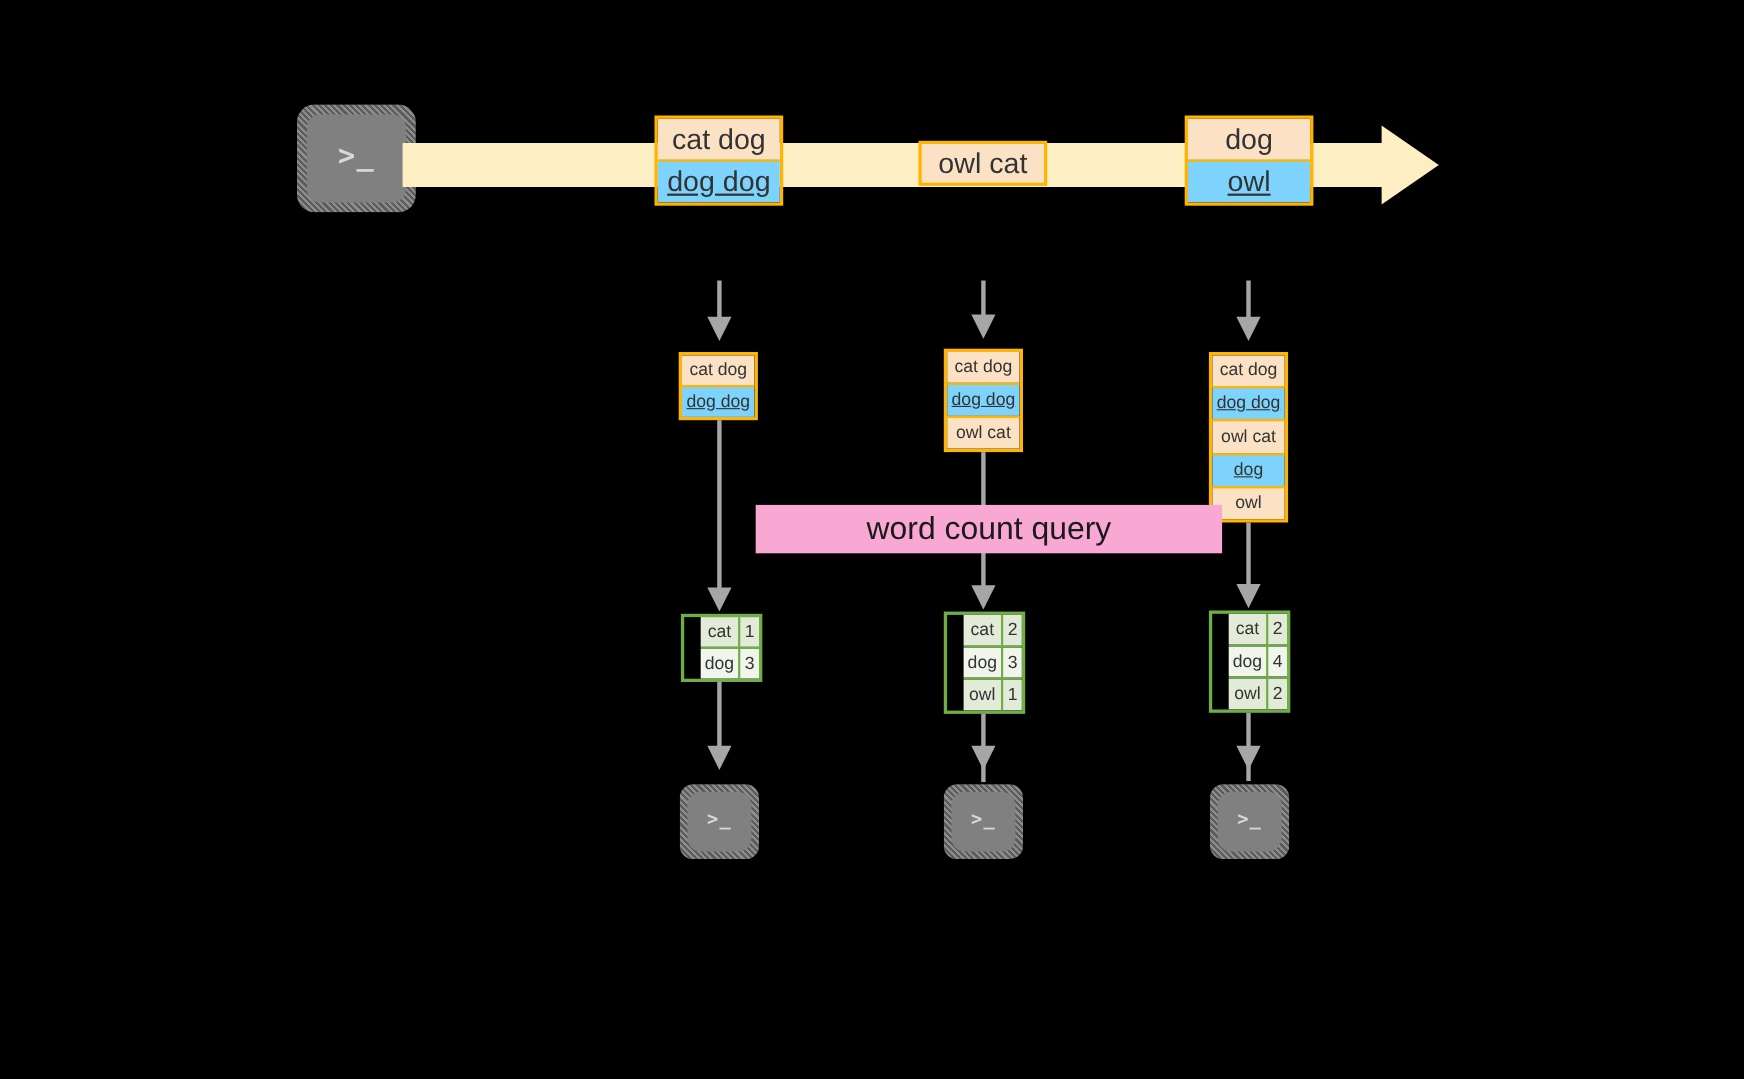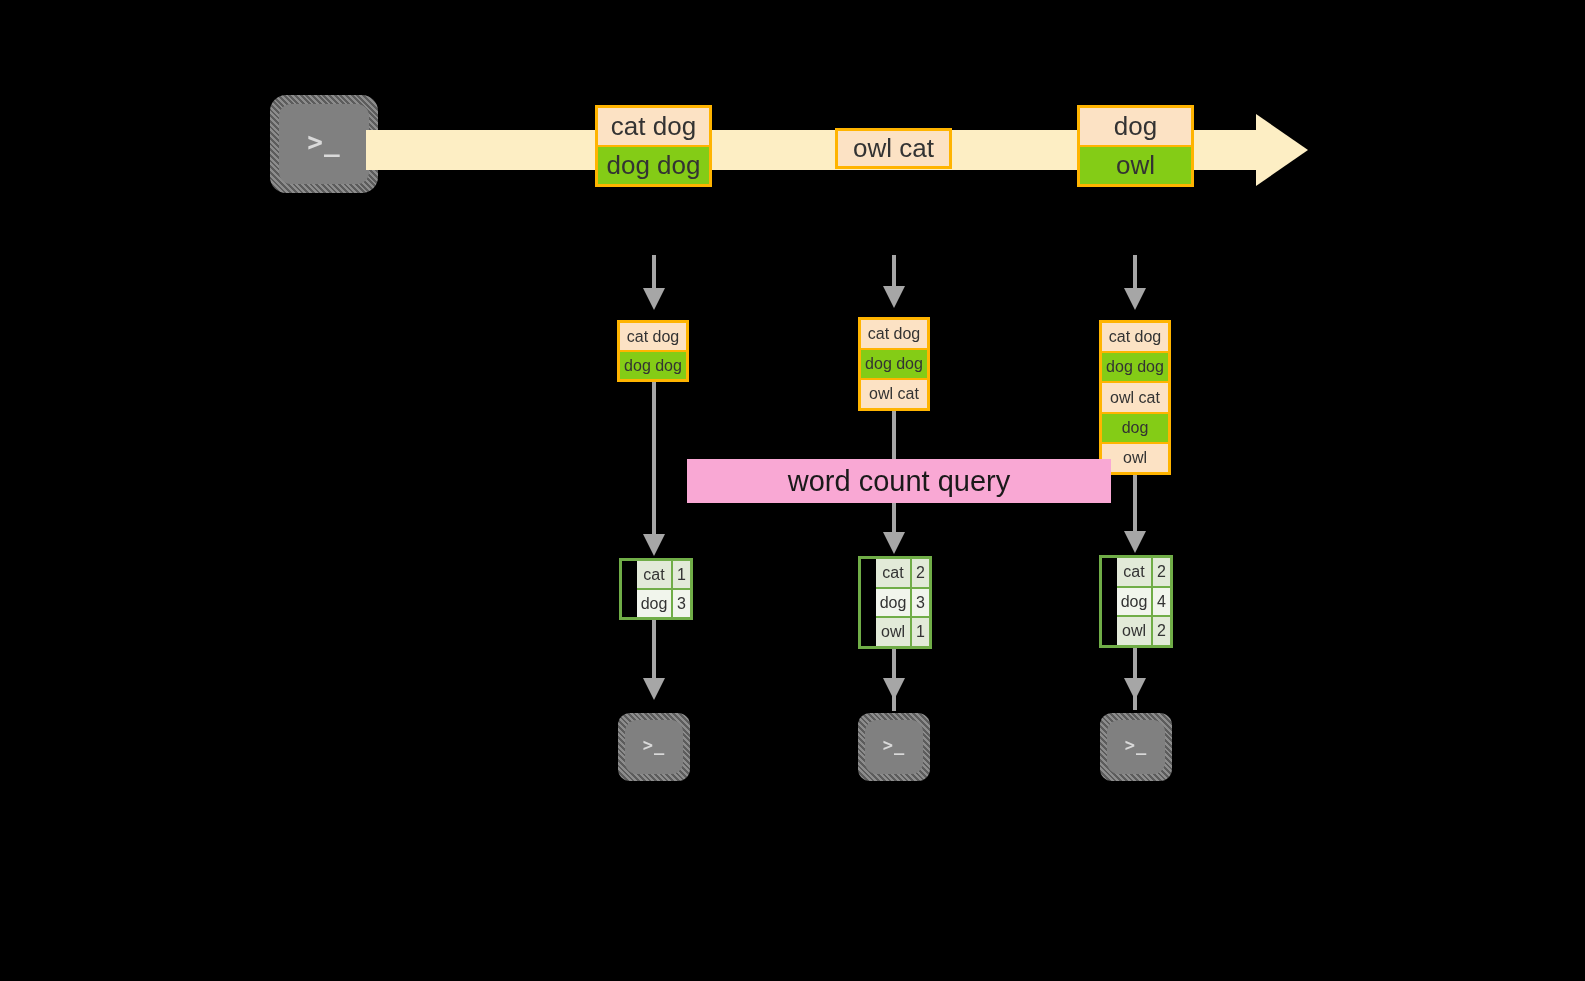--- a/index.html
+++ b/index.html
@@ -78,21 +78,21 @@
   }
   .ebox .cell {
     flex: 1 1 auto;
     display: flex;
     align-items: center;
     justify-content: center;
     box-sizing: border-box;
     white-space: nowrap;
   }
   .ebox .cell.dark  { background: #fce2c4; }
-  .ebox .cell.light { background: #84cc16; }
+  .ebox .cell.light { background: #7dd3fc; text-decoration: underline; }
   .ebox .cell + .cell { border-top: 2px solid #ffb400; }
 
   
   .ebox.top .cell { font-size: 26px; }
   
   .ebox.stack .cell { font-size: 16px; }
 
   
   .gtable {
     position: absolute;

